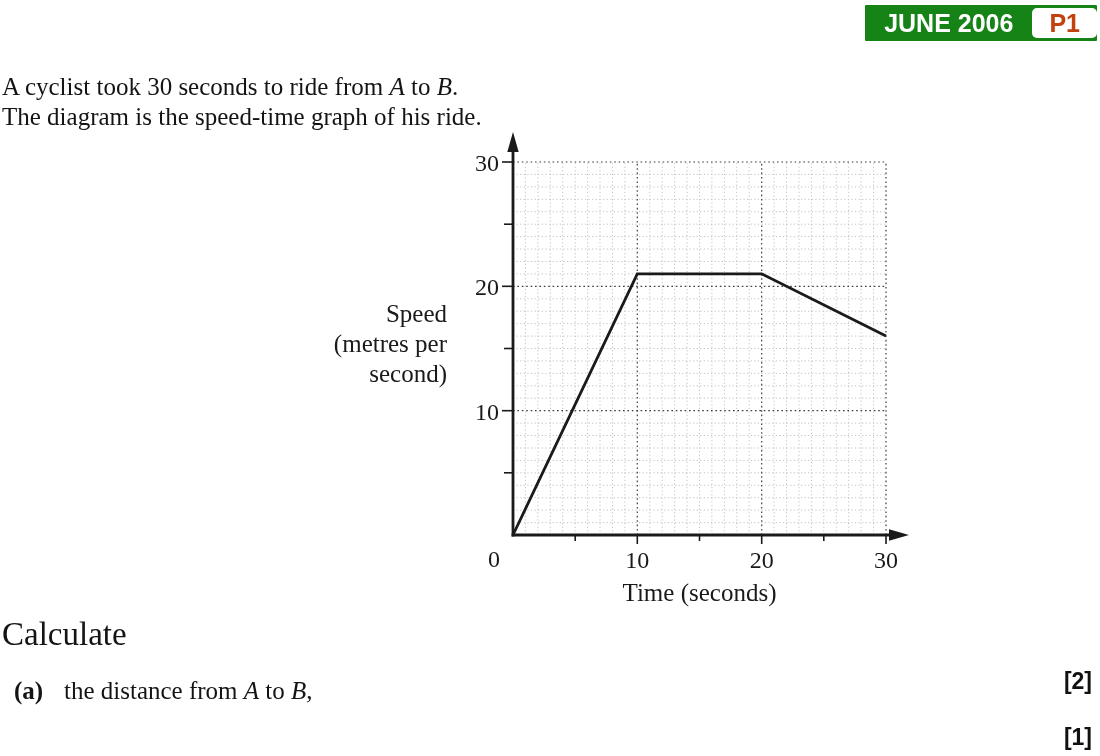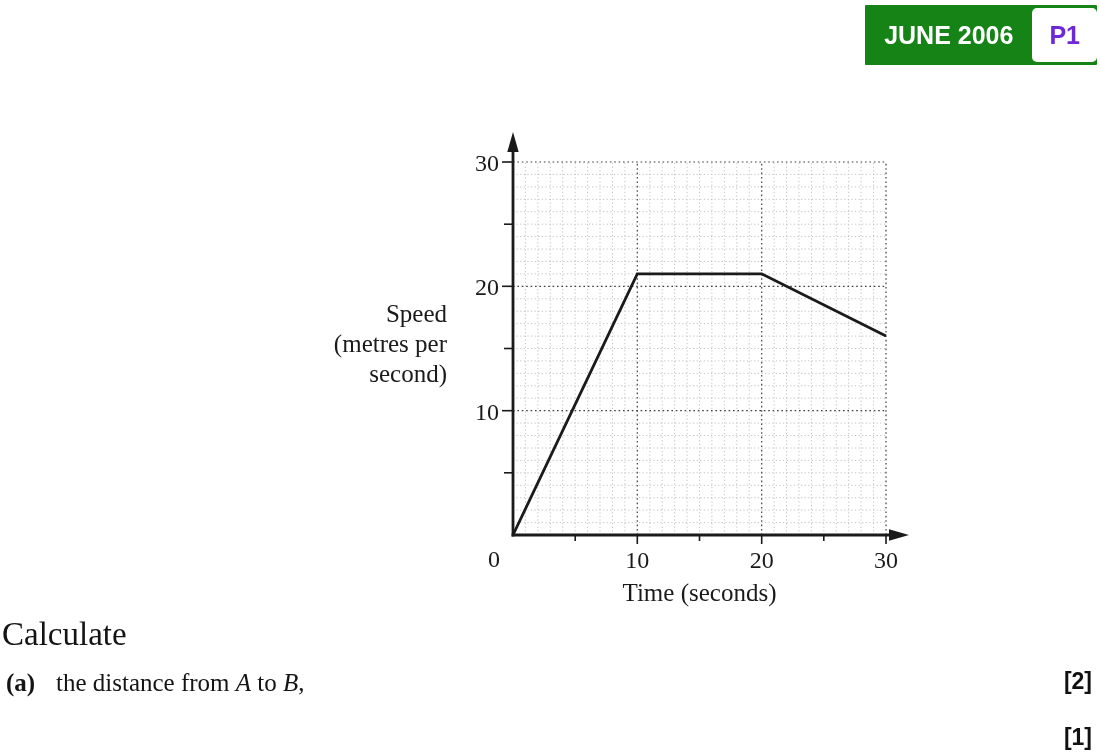--- a/index.html
+++ b/index.html
@@ -10,34 +10,34 @@
     color:#141414;
     position:relative;
     overflow:hidden;
   }
   .page { position:absolute; inset:0; width:1100px; height:756px; }
 
   #chart-svg { position:absolute; left:0; top:0; }
   svg text { font-family:"Liberation Serif", serif; fill:#1a1a1a; }
 
   .badge {
-    position:absolute; top:5px; right:3px; height:60px;
+    position:absolute; top:5px; right:3px; height:36px;
     display:flex; align-items:stretch;
     border-radius:1px; overflow:hidden;
     font-family:"Liberation Sans", sans-serif;
     font-weight:bold; font-size:25px;margin-left:48px;
   }
   .bseg { display:flex; align-items:center; padding:0 19px; white-space:nowrap; }
   .bwhite { background:#ffffff; border-radius:5px; margin:3px 0; padding:0 17px; }
 
   .intro { position:absolute; left:2px; top:72px; font-size:25px; line-height:29.5px; }
   .it { font-style:italic; }
 
   .calc { position:absolute; left:2px; top:616px; font-size:33px; }
-  .qrow { position:absolute; left:6px; font-size:25px; white-space:nowrap; }
+  .qrow { position:absolute; left:14px; font-size:25px; white-space:nowrap;margin-top:8px; }
   .qlab { font-weight:bold; display:inline-block; width:50px; }
   .marks {
     position:absolute; right:8px;
     font-family:"Liberation Sans", sans-serif;
     font-weight:bold; font-size:23px; color:#111111;
   }
 </style>
 </head>
 <body>
 
@@ -145,23 +145,27 @@
       </g>
       <g font-size="25">
         <text x="447" y="322" text-anchor="end">Speed</text>
         <text x="447" y="352" text-anchor="end">(metres per</text>
         <text x="447" y="382" text-anchor="end">second)</text>
       </g>
     </svg>
 
   <div class="badge" style="background: rgb(22, 131, 22); color: rgb(255, 255, 255);">
     <span class="bseg bgreen">JUNE 2006</span>
-    <span class="bseg bwhite" style="color: #6d28d9;">P1</span>
+    <span class="bseg bwhite" style="color: #c2410c;">P1</span>
   </div>
 
+  <div class="intro">
+    <div><span>A cyclist took 30 seconds to ride from </span><span class="it">A</span><span> to </span><span class="it">B</span><span>.</span></div>
+    <div>The diagram is the speed-time graph of his ride.</div>
+  </div>
 
   <div class="calc">Calculate</div>
 
   <div class="qrow" style="top:669px">
     <span class="qlab">(a)</span><span><span>the distance from </span><span class="it">A</span><span> to </span><span class="it">B</span><span>,</span></span>
   </div>
   <div class="marks" style="top:668px">[2]</div>
 
   <div class="marks" style="top:724px">[1]</div>
 

